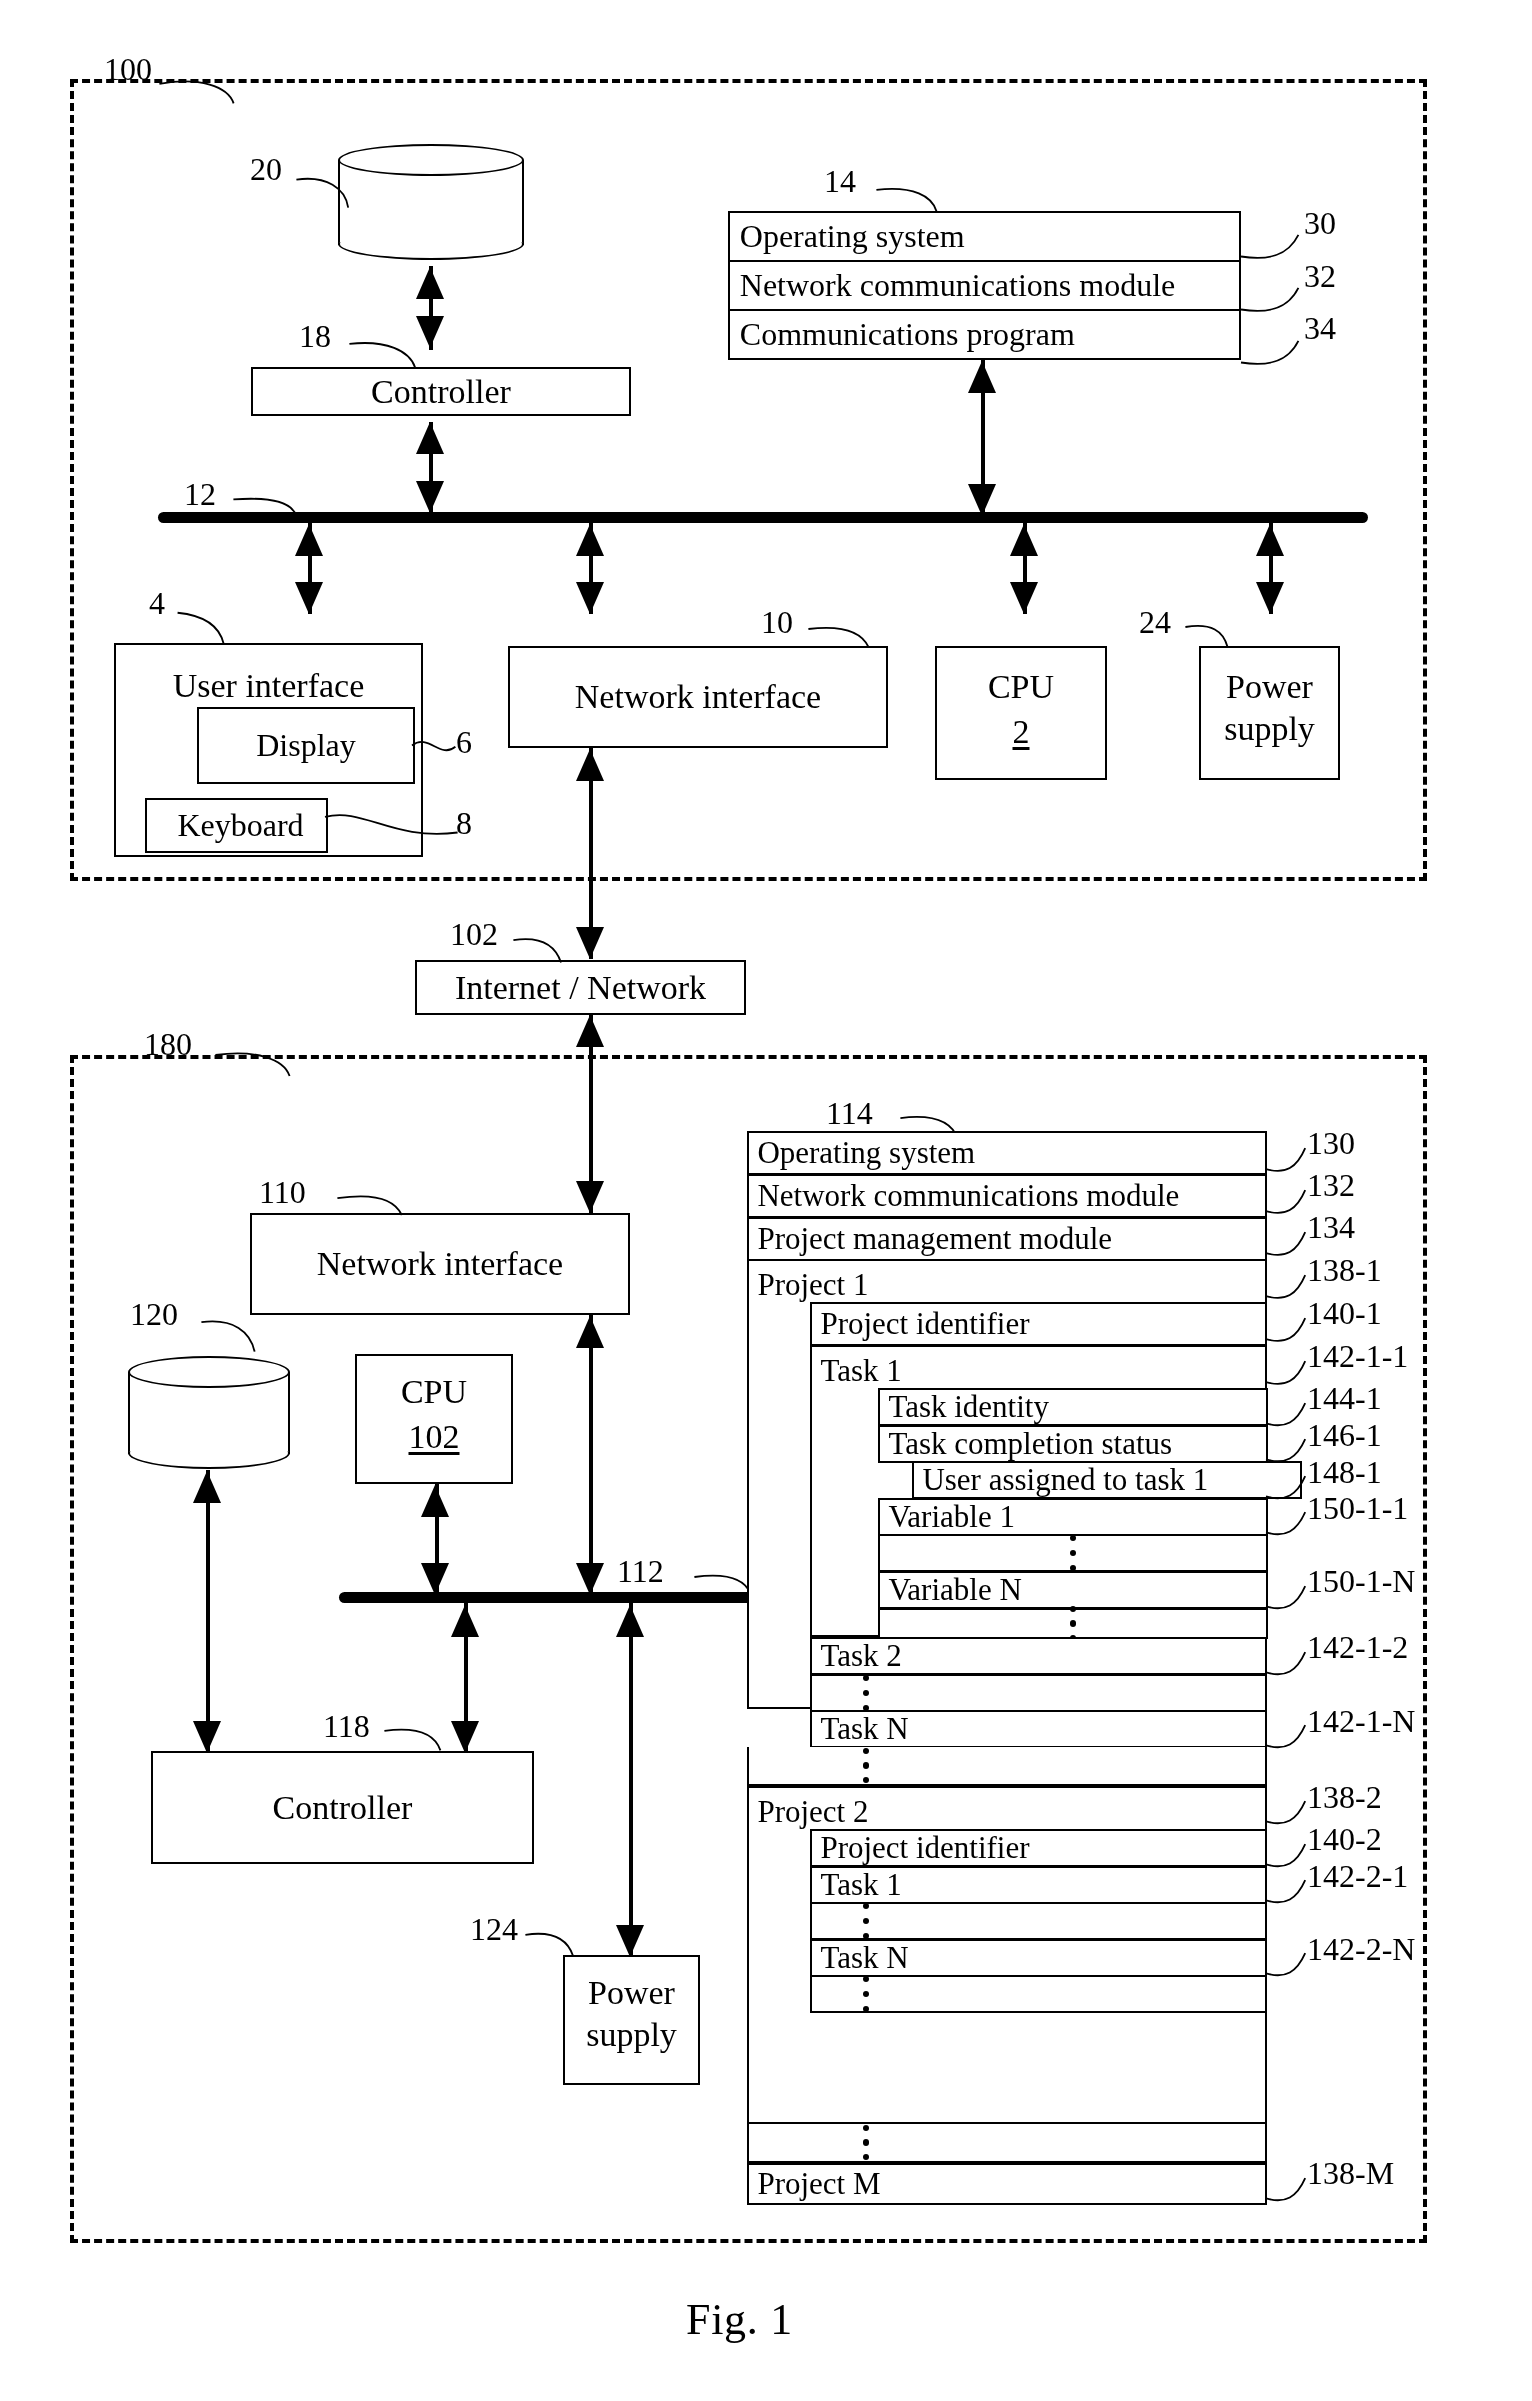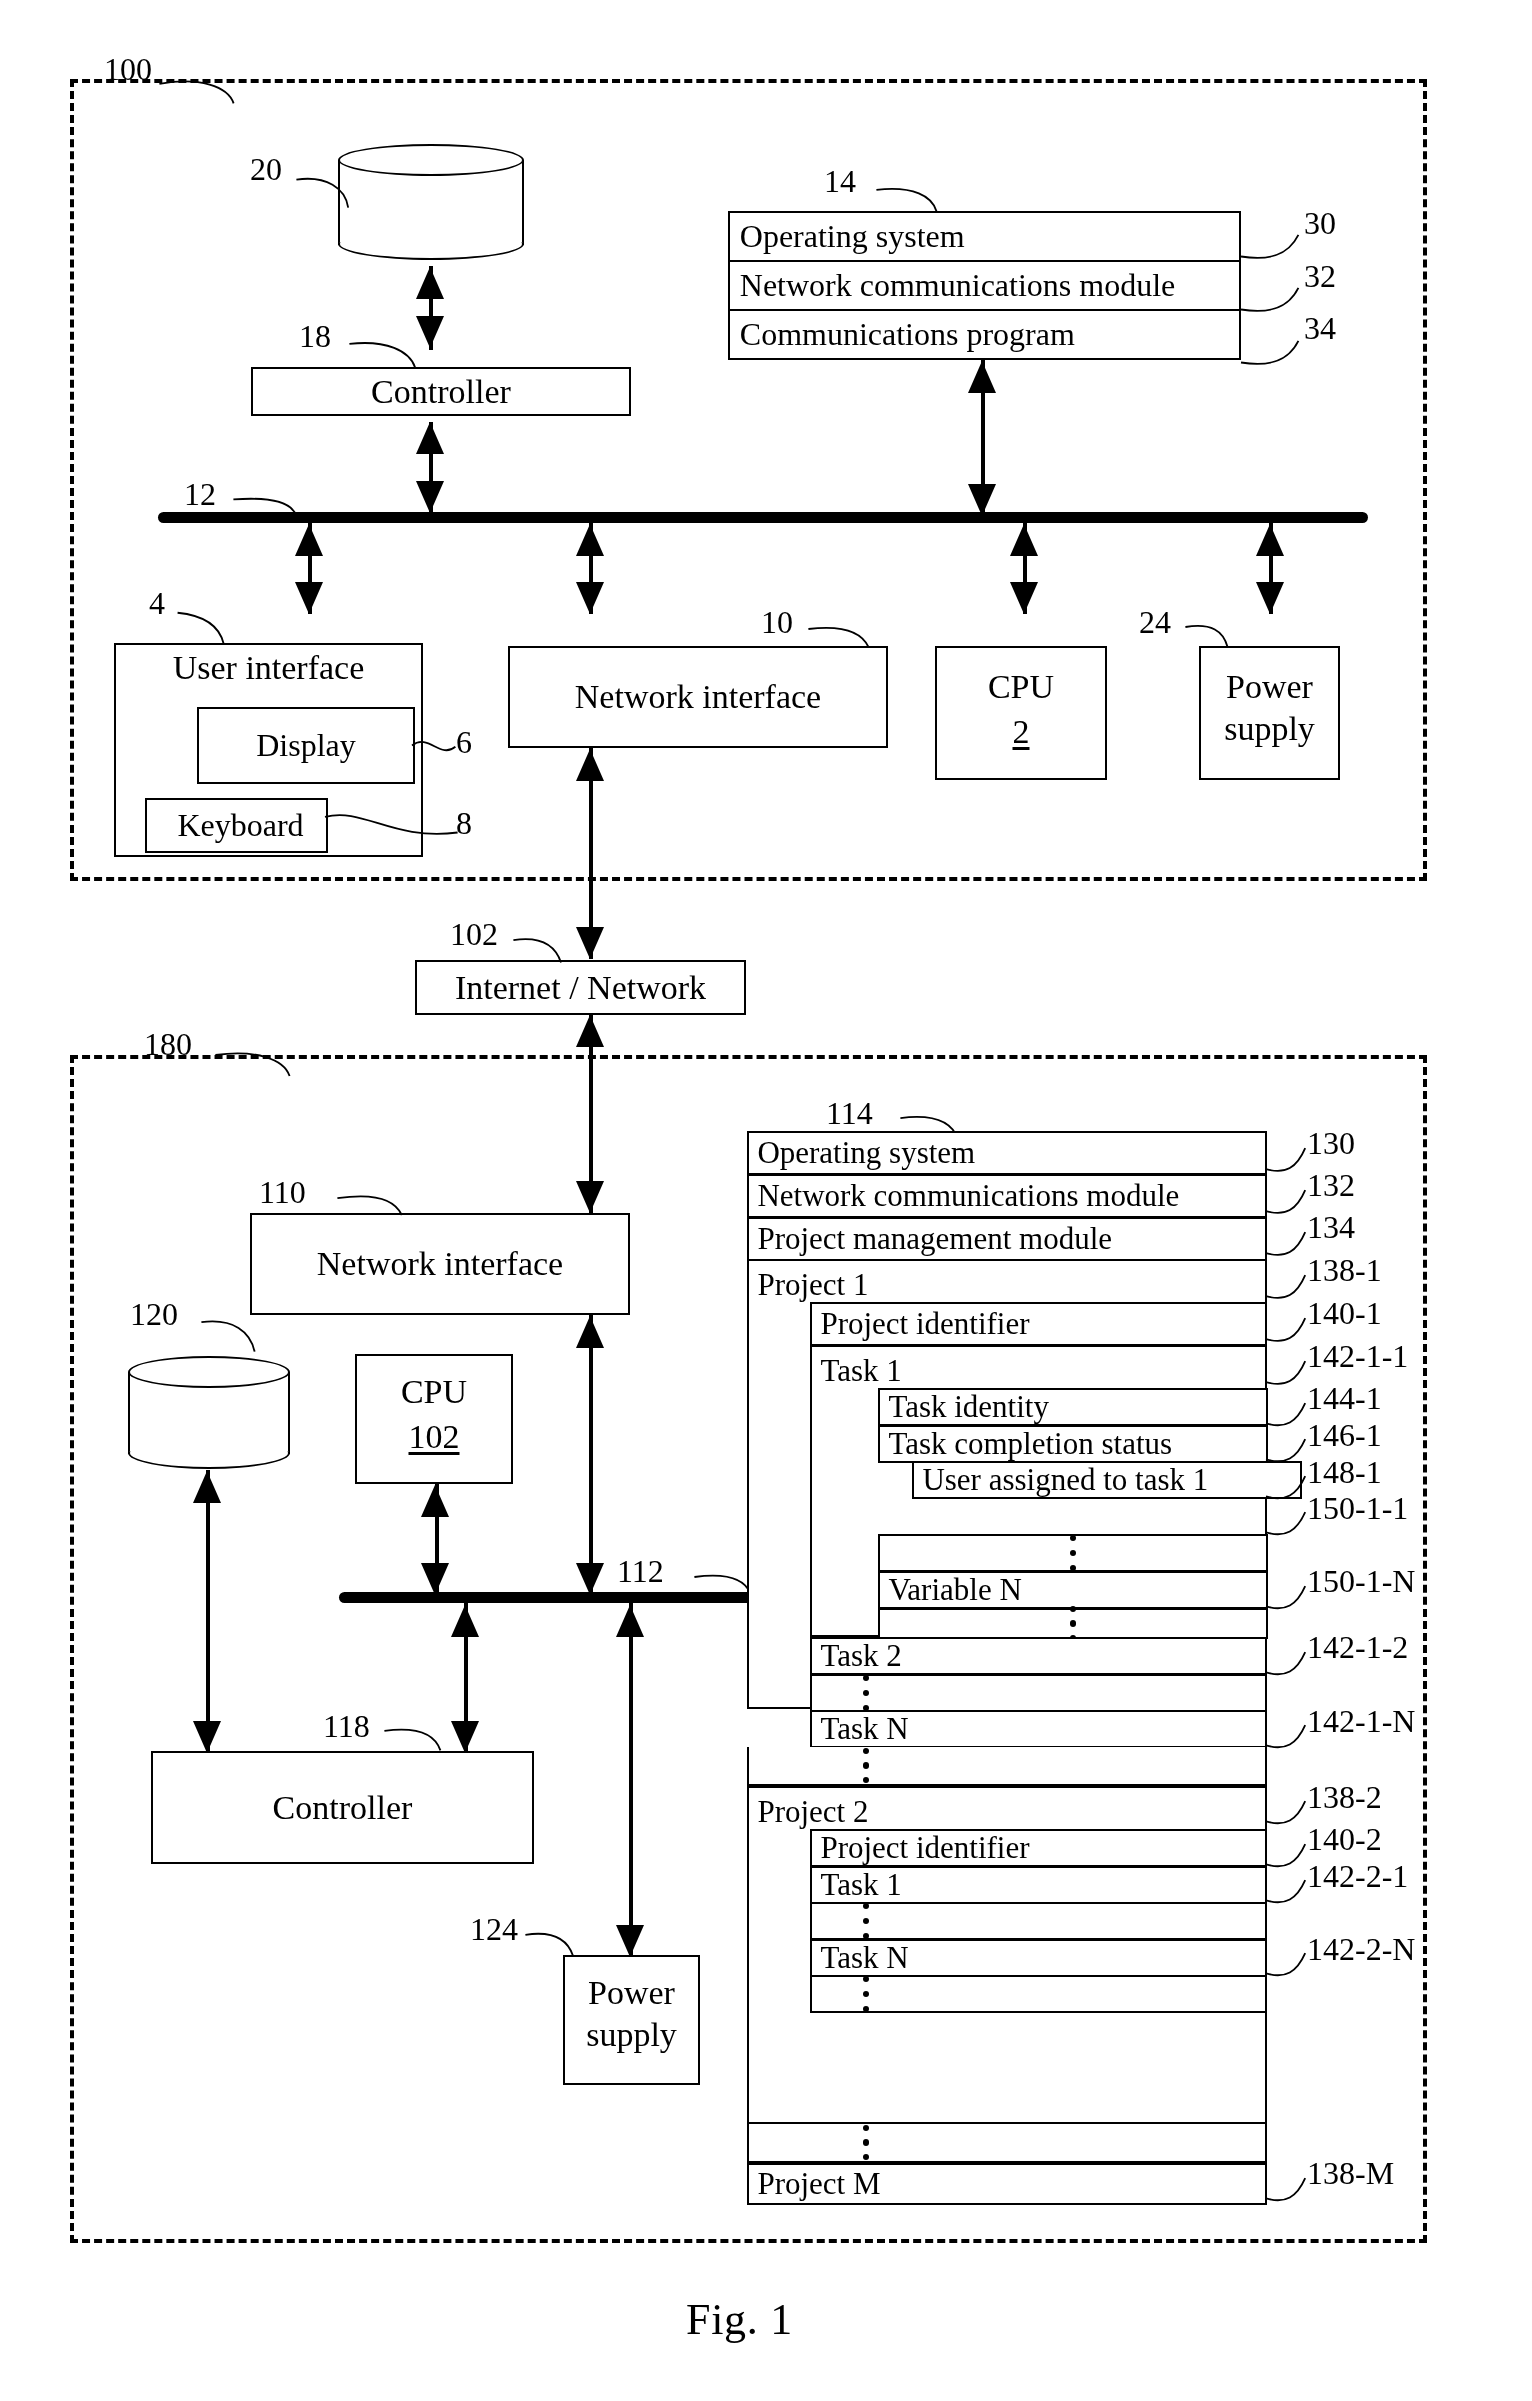--- a/index.html
+++ b/index.html
@@ -127,21 +127,21 @@
 
   <div class="vline" style="left:1023px;top:523px;height:91px;"></div>
   <div class="arrowhead au" style="left:1010px;top:524px;"></div>
   <div class="arrowhead ad" style="left:1010px;top:582px;"></div>
 
   <div class="vline" style="left:1269px;top:523px;height:91px;"></div>
   <div class="arrowhead au" style="left:1256px;top:524px;"></div>
   <div class="arrowhead ad" style="left:1256px;top:582px;"></div>
 
   <div class="box" style="left:114px;top:643px;width:309px;height:214px;display:block;">
-    <div class="t48" style="text-align:center;margin-top:4px;">User interface</div>
+    <div class="t48" style="text-align:center;margin-top:22px;">User interface</div>
   </div>
   <div class="box t46" style="left:197px;top:707px;width:218px;height:77px;">
     <span>Display</span>
   </div>
   <div class="box t46" style="left:145px;top:798px;width:183px;height:55px;padding-left:8px;">
     <span>Keyboard</span>
   </div>
   <div class="ref" style="left:149px;top:587px;">4</div>
   <svg class="leader" style="left:176px;top:603px;width:84px;height:46px;" viewBox="0 0 120 66" width="84" height="46">
     <path d="M2,14 C42,18 62,34 68,58"></path>
@@ -297,20 +297,23 @@
 
   <div class="memrow" style="left:878px;top:1425px;width:390px;height:38px;">
     <span>Task completion status</span>
     </div>
   <div class="memrow" style="left:878px;top:1388px;width:390px;height:38px;">
     <span>Task identity</span>
     </div>
   <div class="memrow" style="left:912px;top:1461px;width:390px;height:38px;">
     <span>User assigned to task 1</span>
     </div>
+  <div class="memrow" style="left:878px;top:1498px;width:390px;height:38px;">
+    <span>Variable 1</span>
+    </div>
   <div class="dots" style="left:878px;top:1534px;width:390px;height:38px;">
     <div class="dotcol">
         <i></i>
         <i></i>
         <i></i>
       </div>
     </div>
   <div class="memrow" style="left:878px;top:1571px;width:390px;height:38px;">
     <span>Variable N</span>
     </div>

